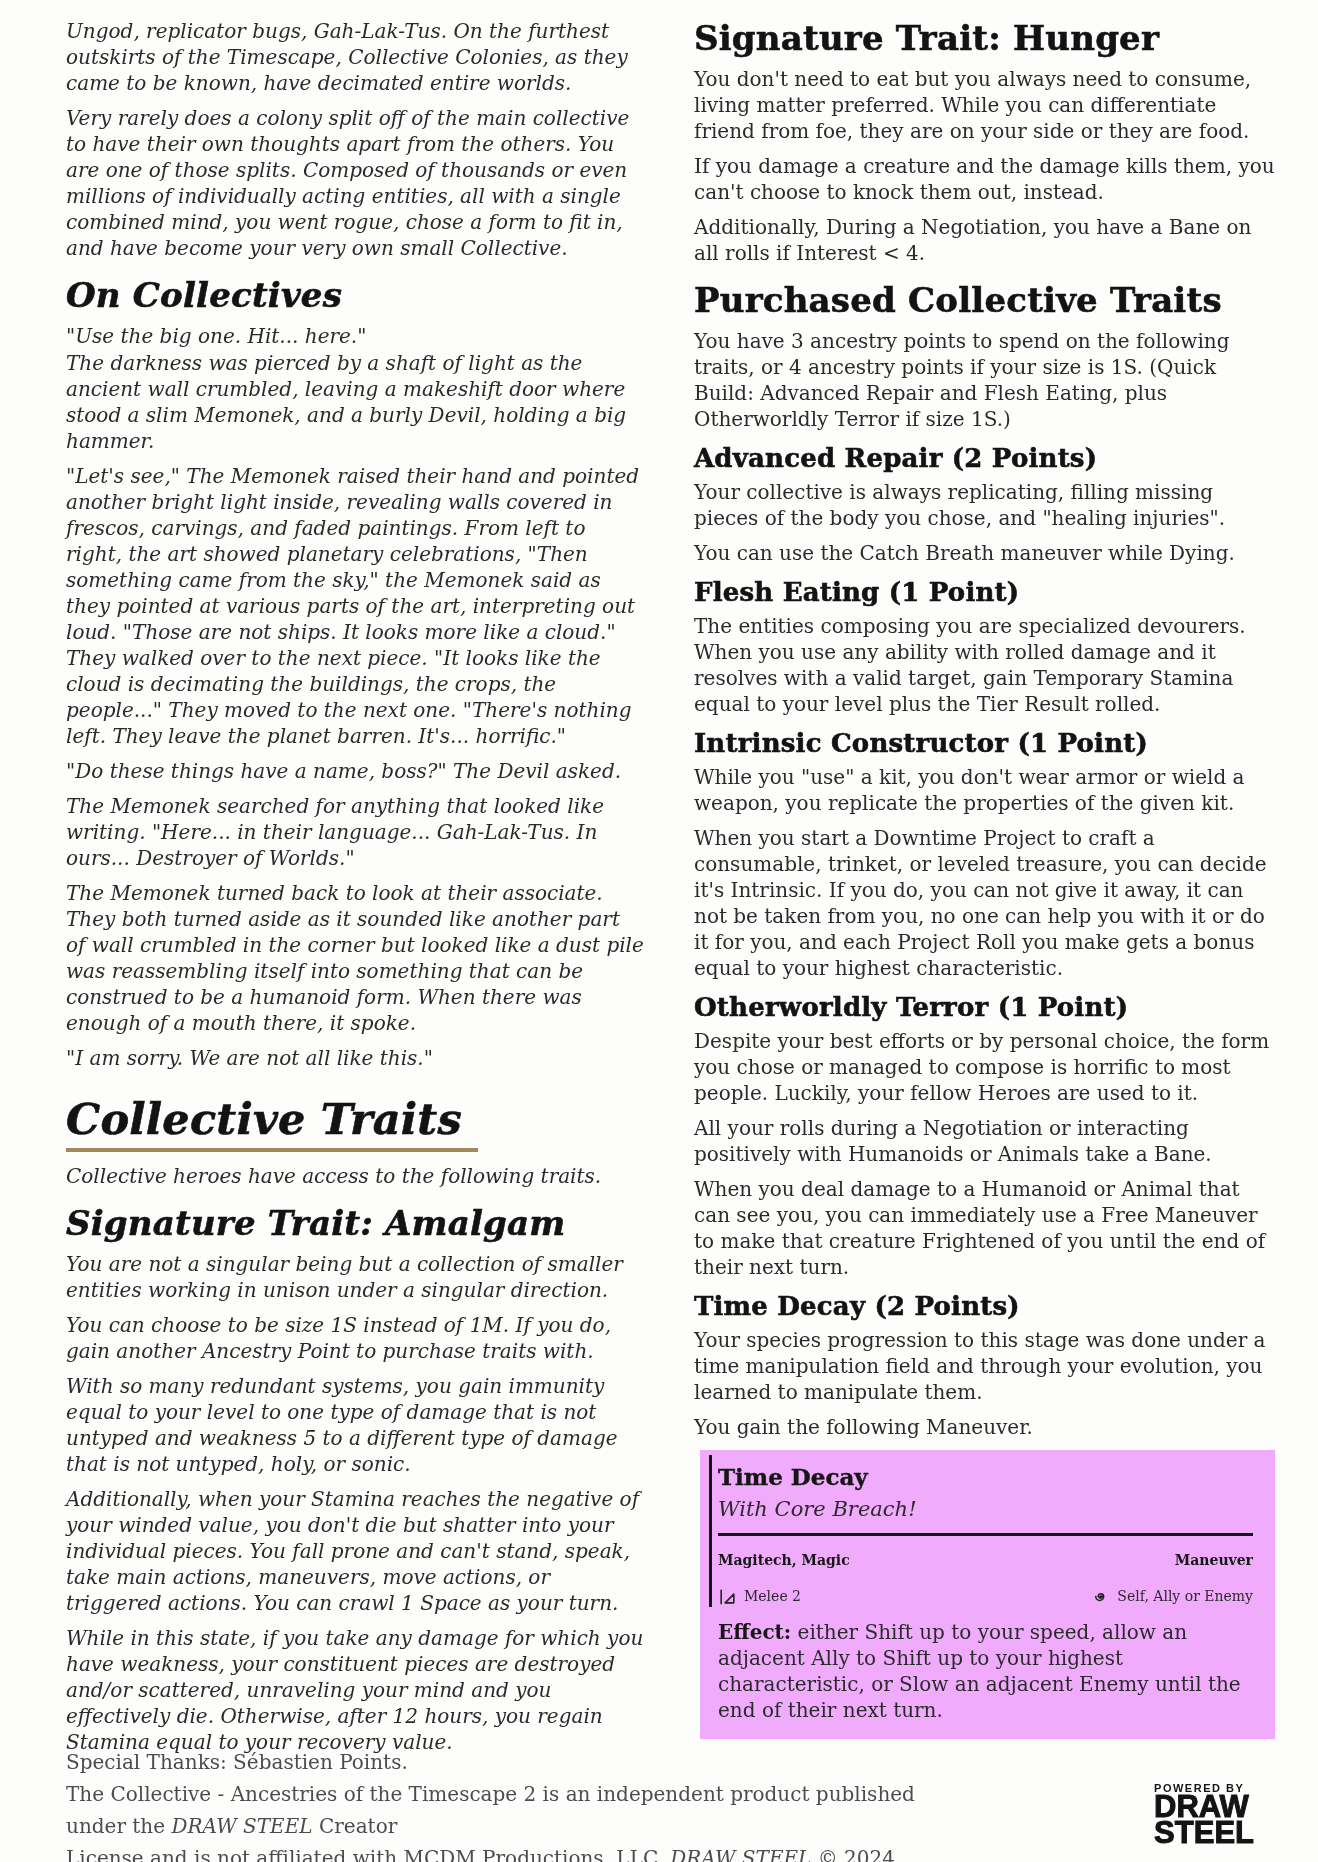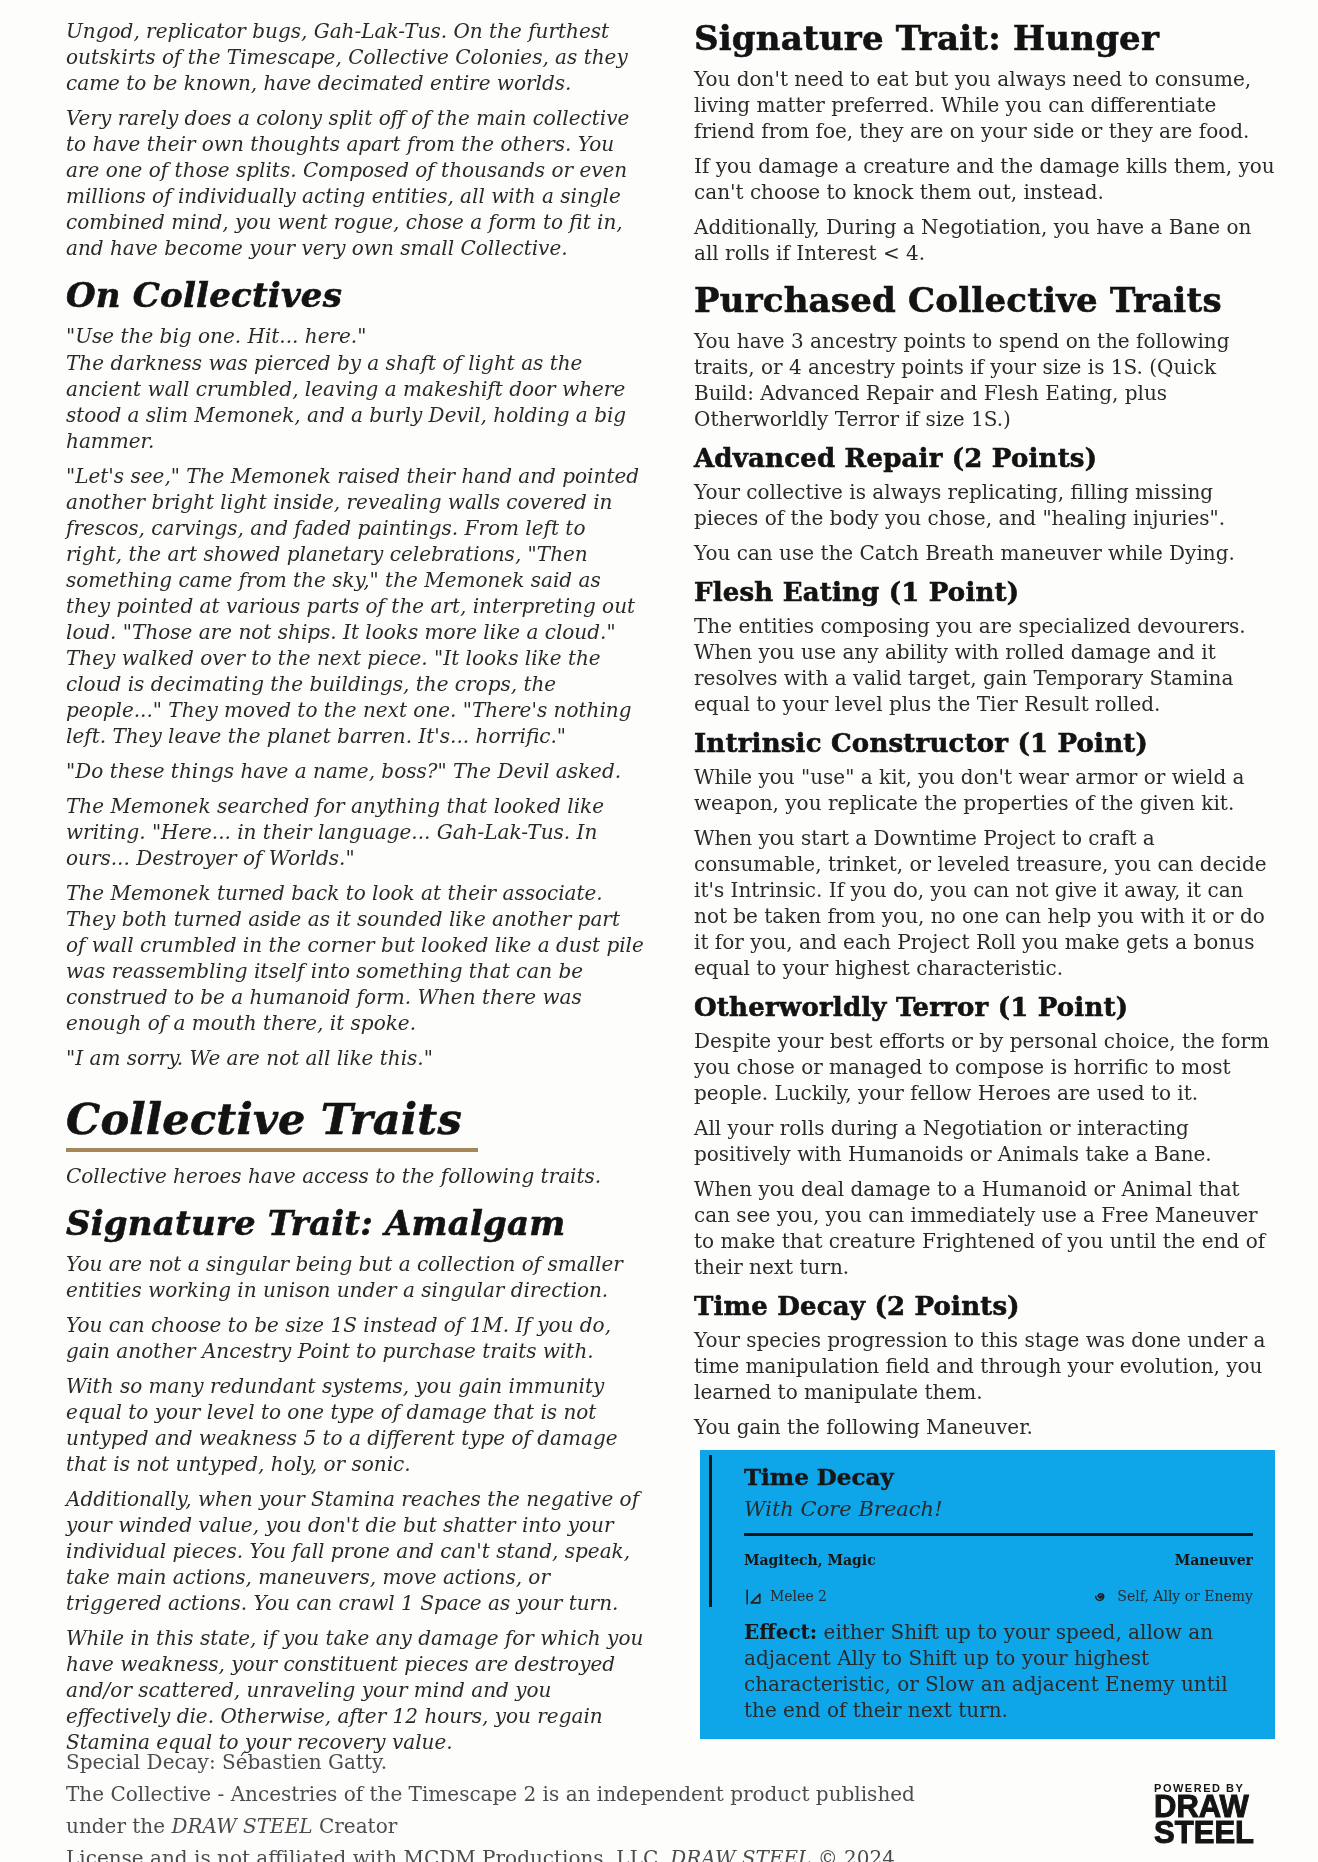--- a/index.html
+++ b/index.html
@@ -30,22 +30,22 @@
   h1 { font-size:43px; line-height:48px; margin:24px 0 0 0; }
   h2 { font-size:34px; line-height:40px; margin:14px 0 8px 0; }
   h3 { font-size:26px; line-height:32px; margin:10px 0 5px 0; }
 
   .rule { height:4px; width:412px; background:#a5885a; margin:5px 0 11px 0; }
 
   
   .card {
     position:relative;
     margin:10px 0 0 6px;
-    background:#0ea5e9;
-    padding:13px 22px 16px 44px;
+    background:#f0abfc;
+    padding:13px 22px 16px 18px;
     box-sizing:border-box;
   }
   .card-line {
     position:absolute; left:9px; top:5px;
     width:3px; height:152px; background:#161616;
   }
   .card-title  { font-weight:bold; font-size:23px; line-height:28px; color:#161616;
                  -webkit-text-stroke:0.4px #161616; margin-bottom:5px; }
   .card-flavor { font-style:italic; font-size:21px; line-height:26px; margin-bottom:11px; }
   .card-hr { height:3px; background:#161616; margin:0 0 11px 0; }
@@ -162,21 +162,21 @@
         </div>
         <div class="card-effect">
           <b>Effect:</b>
           <span>either Shift up to your speed, allow an adjacent Ally to Shift up to your highest characteristic, or Slow an adjacent Enemy until the end of their next turn.</span>
         </div>
       </div>
     </div>
   </div>
 
   <div class="footer">
-    <p>Special Decay: Sébastien Gatty.</p>
+    <p>Special Thanks: Sébastien Points.</p>
     <p><span>The Collective - Ancestries of the Timescape 2 is an independent product published under the </span><i>DRAW STEEL</i><span> Creator</span></p>
     <p><span>License and is not affiliated with MCDM Productions, LLC. </span><i>DRAW STEEL</i><span> © 2024 MCDM Productions, LLC.</span></p>
   </div>
 
   <div class="logo">
     <div class="powered">POWERED BY</div>
     <div class="word">DRAW</div>
     <div class="word">STEEL</div>
   </div>
 </div>

